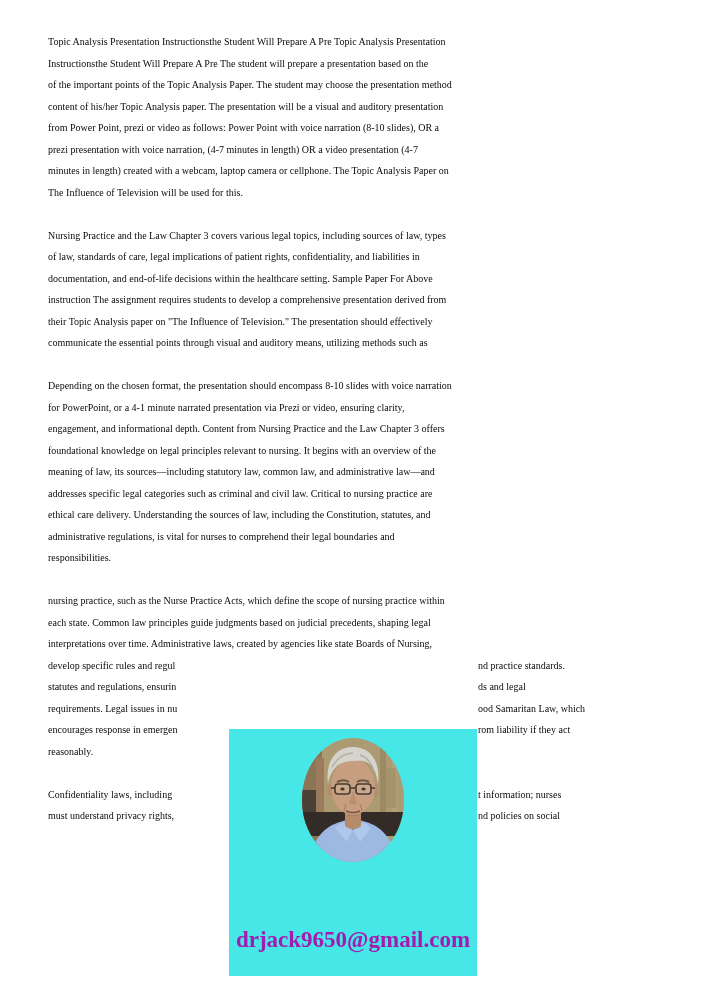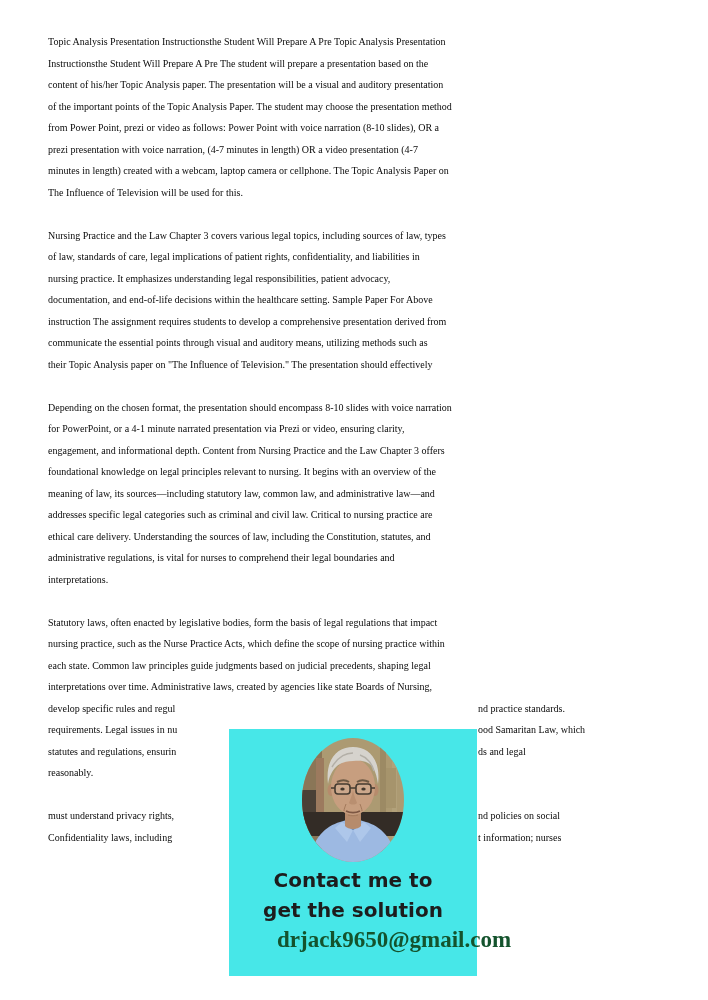--- a/index.html
+++ b/index.html
@@ -49,75 +49,73 @@
     font-family: "DejaVu Sans", sans-serif;
     font-weight: bold;
     font-size: 20px;
     line-height: 30px;
     color: #1d1d1d;
   }
   .email {
     position: absolute;
     top: 198px; left: 0;
     width: 100%;
-    text-align: left;
+    text-align: center;
     font-family: "Liberation Serif", serif;
     font-weight: bold;
     font-size: 23px;
-    color: #14532d;
-    margin-left: 48px;
+    color: #a21caf;
   }
 </style>
 </head>
 <body style="background: rgb(255, 255, 255);">
 
 <div class="doc" style="color: rgb(10, 10, 10);">
     <div class="paragraph">
       <div class="line">Topic Analysis Presentation Instructionsthe Student Will Prepare A Pre Topic Analysis Presentation</div>
       <div class="line">Instructionsthe Student Will Prepare A Pre The student will prepare a presentation based on the</div>
+      <div class="line">of the important points of the Topic Analysis Paper. The student may choose the presentation method</div>
       <div class="line">content of his/her Topic Analysis paper. The presentation will be a visual and auditory presentation</div>
-      <div class="line">of the important points of the Topic Analysis Paper. The student may choose the presentation method</div>
       <div class="line">from Power Point, prezi or video as follows: Power Point with voice narration (8-10 slides), OR a</div>
       <div class="line">prezi presentation with voice narration, (4-7 minutes in length) OR a video presentation (4-7</div>
       <div class="line">minutes in length) created with a webcam, laptop camera or cellphone. The Topic Analysis Paper on</div>
       <div class="line">The Influence of Television will be used for this.</div>
     </div>
     <div class="paragraph">
       <div class="line">Nursing Practice and the Law Chapter 3 covers various legal topics, including sources of law, types</div>
       <div class="line">of law, standards of care, legal implications of patient rights, confidentiality, and liabilities in</div>
-      <div class="line">nursing practice. It emphasizes understanding legal responsibilities, patient advocacy,</div>
       <div class="line">documentation, and end-of-life decisions within the healthcare setting. Sample Paper For Above</div>
       <div class="line">instruction The assignment requires students to develop a comprehensive presentation derived from</div>
+      <div class="line">their Topic Analysis paper on "The Influence of Television." The presentation should effectively</div>
       <div class="line">communicate the essential points through visual and auditory means, utilizing methods such as</div>
-      <div class="line">their Topic Analysis paper on "The Influence of Television." The presentation should effectively</div>
     </div>
     <div class="paragraph">
       <div class="line">Depending on the chosen format, the presentation should encompass 8-10 slides with voice narration</div>
       <div class="line">for PowerPoint, or a 4-1 minute narrated presentation via Prezi or video, ensuring clarity,</div>
       <div class="line">engagement, and informational depth. Content from Nursing Practice and the Law Chapter 3 offers</div>
       <div class="line">foundational knowledge on legal principles relevant to nursing. It begins with an overview of the</div>
       <div class="line">meaning of law, its sources—including statutory law, common law, and administrative law—and</div>
       <div class="line">addresses specific legal categories such as criminal and civil law. Critical to nursing practice are</div>
       <div class="line">ethical care delivery. Understanding the sources of law, including the Constitution, statutes, and</div>
       <div class="line">administrative regulations, is vital for nurses to comprehend their legal boundaries and</div>
-      <div class="line">interpretations.</div>
+      <div class="line">responsibilities.</div>
     </div>
     <div class="paragraph">
-      <div class="line">Statutory laws, often enacted by legislative bodies, form the basis of legal regulations that impact</div>
       <div class="line">nursing practice, such as the Nurse Practice Acts, which define the scope of nursing practice within</div>
       <div class="line">each state. Common law principles guide judgments based on judicial precedents, shaping legal</div>
       <div class="line">interpretations over time. Administrative laws, created by agencies like state Boards of Nursing,</div>
       <div class="line"><span>develop specific rules and regul</span><span class="rfrag">nd practice standards.</span></div>
+      <div class="line"><span>statutes and regulations, ensurin</span><span class="rfrag">ds and legal</span></div>
       <div class="line"><span>requirements. Legal issues in nu</span><span class="rfrag">ood Samaritan Law, which</span></div>
-      <div class="line"><span>statutes and regulations, ensurin</span><span class="rfrag">ds and legal</span></div>
+      <div class="line"><span>encourages response in emergen</span><span class="rfrag">rom liability if they act</span></div>
       <div class="line">reasonably.</div>
     </div>
     <div class="paragraph">
+      <div class="line"><span>Confidentiality laws, including </span><span class="rfrag">t information; nurses</span></div>
       <div class="line"><span>must understand privacy rights, </span><span class="rfrag">nd policies on social</span></div>
-      <div class="line"><span>Confidentiality laws, including </span><span class="rfrag">t information; nurses</span></div>
     </div>
   </div>
 
 <div class="overlay" style="background: rgb(71, 231, 232);">
   <div class="photo">
     <svg width="102" height="124" viewBox="0 0 102 124">
       <defs>
         <clipPath id="ovalClip">
             <ellipse cx="51" cy="62" rx="51" ry="62"></ellipse>
           </clipPath>
@@ -151,18 +149,14 @@
         <ellipse cx="40.5" cy="51" rx="2.2" ry="1.6" fill="#43382e"></ellipse>
         <ellipse cx="61.5" cy="51" rx="2.2" ry="1.6" fill="#43382e"></ellipse>
         <path d="M51,52 C50,58 48,62 47,65 C49,67 53,67 55,65 C54,62 52,58 51,52" fill="#b98f70"></path>
         <path d="M44,66 C43,69 42,71 42,73" stroke="#a37a5c" stroke-width="1" fill="none"></path>
         <path d="M58,66 C59,69 60,71 60,73" stroke="#a37a5c" stroke-width="1" fill="none"></path>
         <path d="M44,73 C48,75 54,75 58,73" stroke="#7d5743" stroke-width="1.8" fill="none"></path>
         <path d="M46,77 C49,78 53,78 56,77" stroke="#a37a5c" stroke-width="1" fill="none"></path>
       </g>
     </svg>
   </div>
-  <div class="contact" style="color: rgb(29, 29, 29);">
-    <div>Contact me to</div>
-    <div>get the solution</div>
-  </div>
   <div class="email">drjack9650@gmail.com</div>
 </div>
 
 </body></html>

